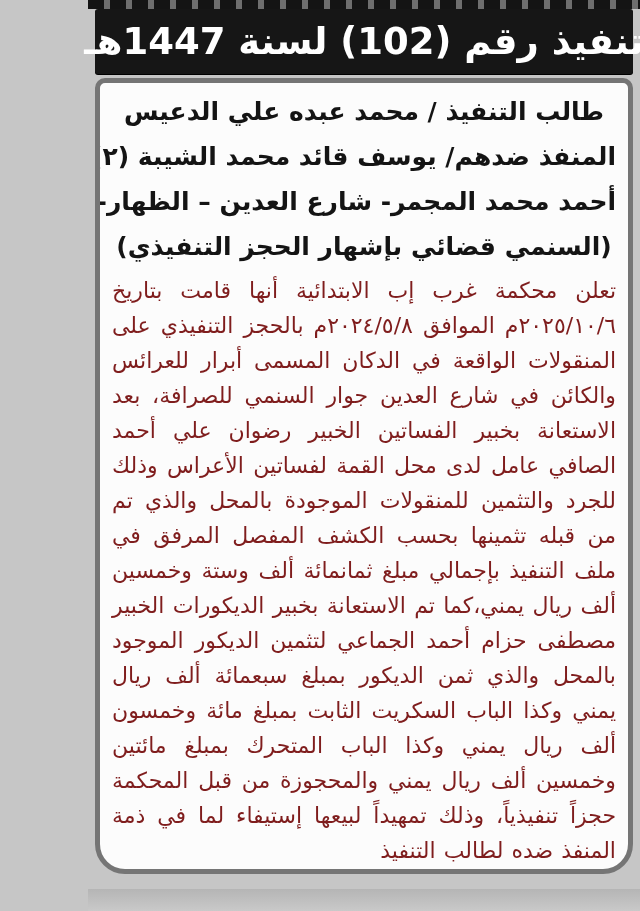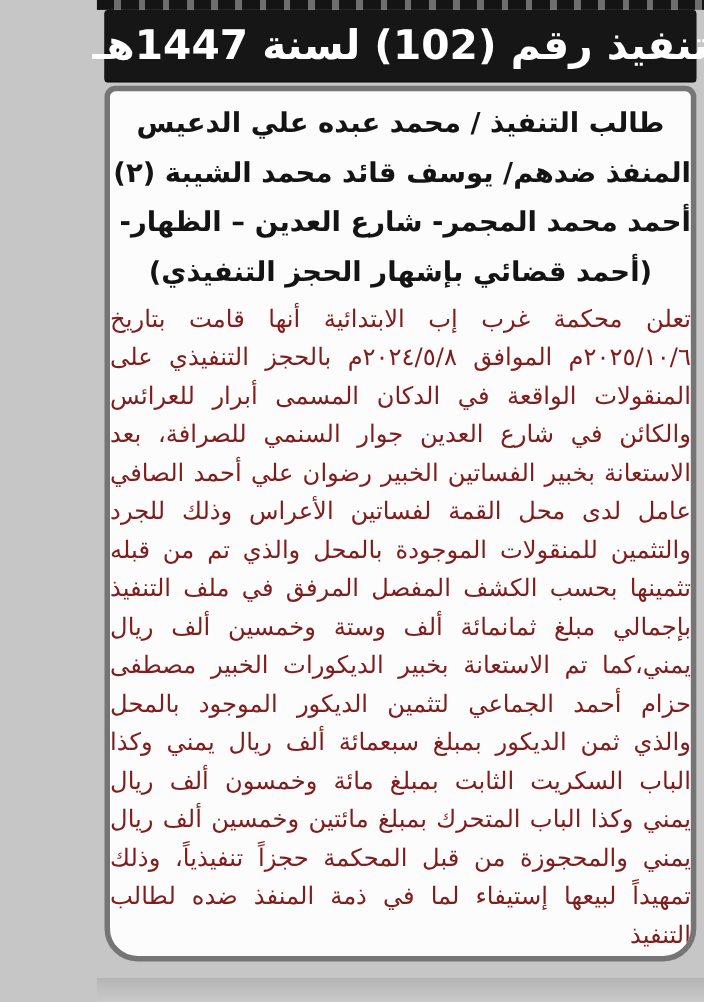--- a/index.html
+++ b/index.html
@@ -36,21 +36,21 @@
   }
 
   
   .notice-box{
     margin:4px 7px 12px;
     height:796px;
     background:#fcfcfc;
     border:5px solid #757575;
     border-radius:10px 10px 30px 30px;
     box-sizing:border-box;
-    padding:6px 0 4px;
+    padding:6px 12px 4px;
     overflow:hidden;
   }
 
   .parties{
     direction:rtl;
     text-align:center;
     font-weight:bold;
     color:#141414;
     font-size:25px;
     line-height:45px;
@@ -83,21 +83,21 @@
   <div class="title-bar">
     <div class="title">تنفيذ رقم (102) لسنة 1447هـ</div>
   </div>
 
   <div class="notice-box">
 
     <div class="parties">
       <div class="party-line">طالب التنفيذ / محمد عبده علي الدعيس</div>
       <div class="party-line">المنفذ ضدهم/ يوسف قائد محمد الشيبة (٢) عبدالباسط</div>
       <div class="party-line">أحمد محمد المجمر- شارع العدين – الظهار- إب</div>
-      <div class="party-line">(أحمد قضائي بإشهار الحجز التنفيذي)</div>
+      <div class="party-line">(السنمي قضائي بإشهار الحجز التنفيذي)</div>
     </div>
 
     <div class="body-text">تعلن محكمة غرب إب الابتدائية أنها قامت بتاريخ ٢٠٢٥/١٠/٦م الموافق ٢٠٢٤/٥/٨م بالحجز التنفيذي على المنقولات الواقعة في الدكان المسمى أبرار للعرائس والكائن في شارع العدين جوار السنمي للصرافة، بعد الاستعانة بخبير الفساتين الخبير رضوان علي أحمد الصافي عامل لدى محل القمة لفساتين الأعراس وذلك للجرد والتثمين للمنقولات الموجودة بالمحل والذي تم من قبله تثمينها بحسب الكشف المفصل المرفق في ملف التنفيذ بإجمالي مبلغ ثمانمائة ألف وستة وخمسين ألف ريال يمني،كما تم الاستعانة بخبير الديكورات الخبير مصطفى حزام أحمد الجماعي لتثمين الديكور الموجود بالمحل والذي ثمن الديكور بمبلغ سبعمائة ألف ريال يمني وكذا الباب السكريت الثابت بمبلغ مائة وخمسون ألف ريال يمني وكذا الباب المتحرك بمبلغ مائتين وخمسين ألف ريال يمني والمحجوزة من قبل المحكمة حجزاً تنفيذياً، وذلك تمهيداً لبيعها إستيفاء لما في ذمة المنفذ ضده لطالب التنفيذ</div>
 
   </div>
 
   <div class="bottom-edge"></div>
 
 </div>
 

